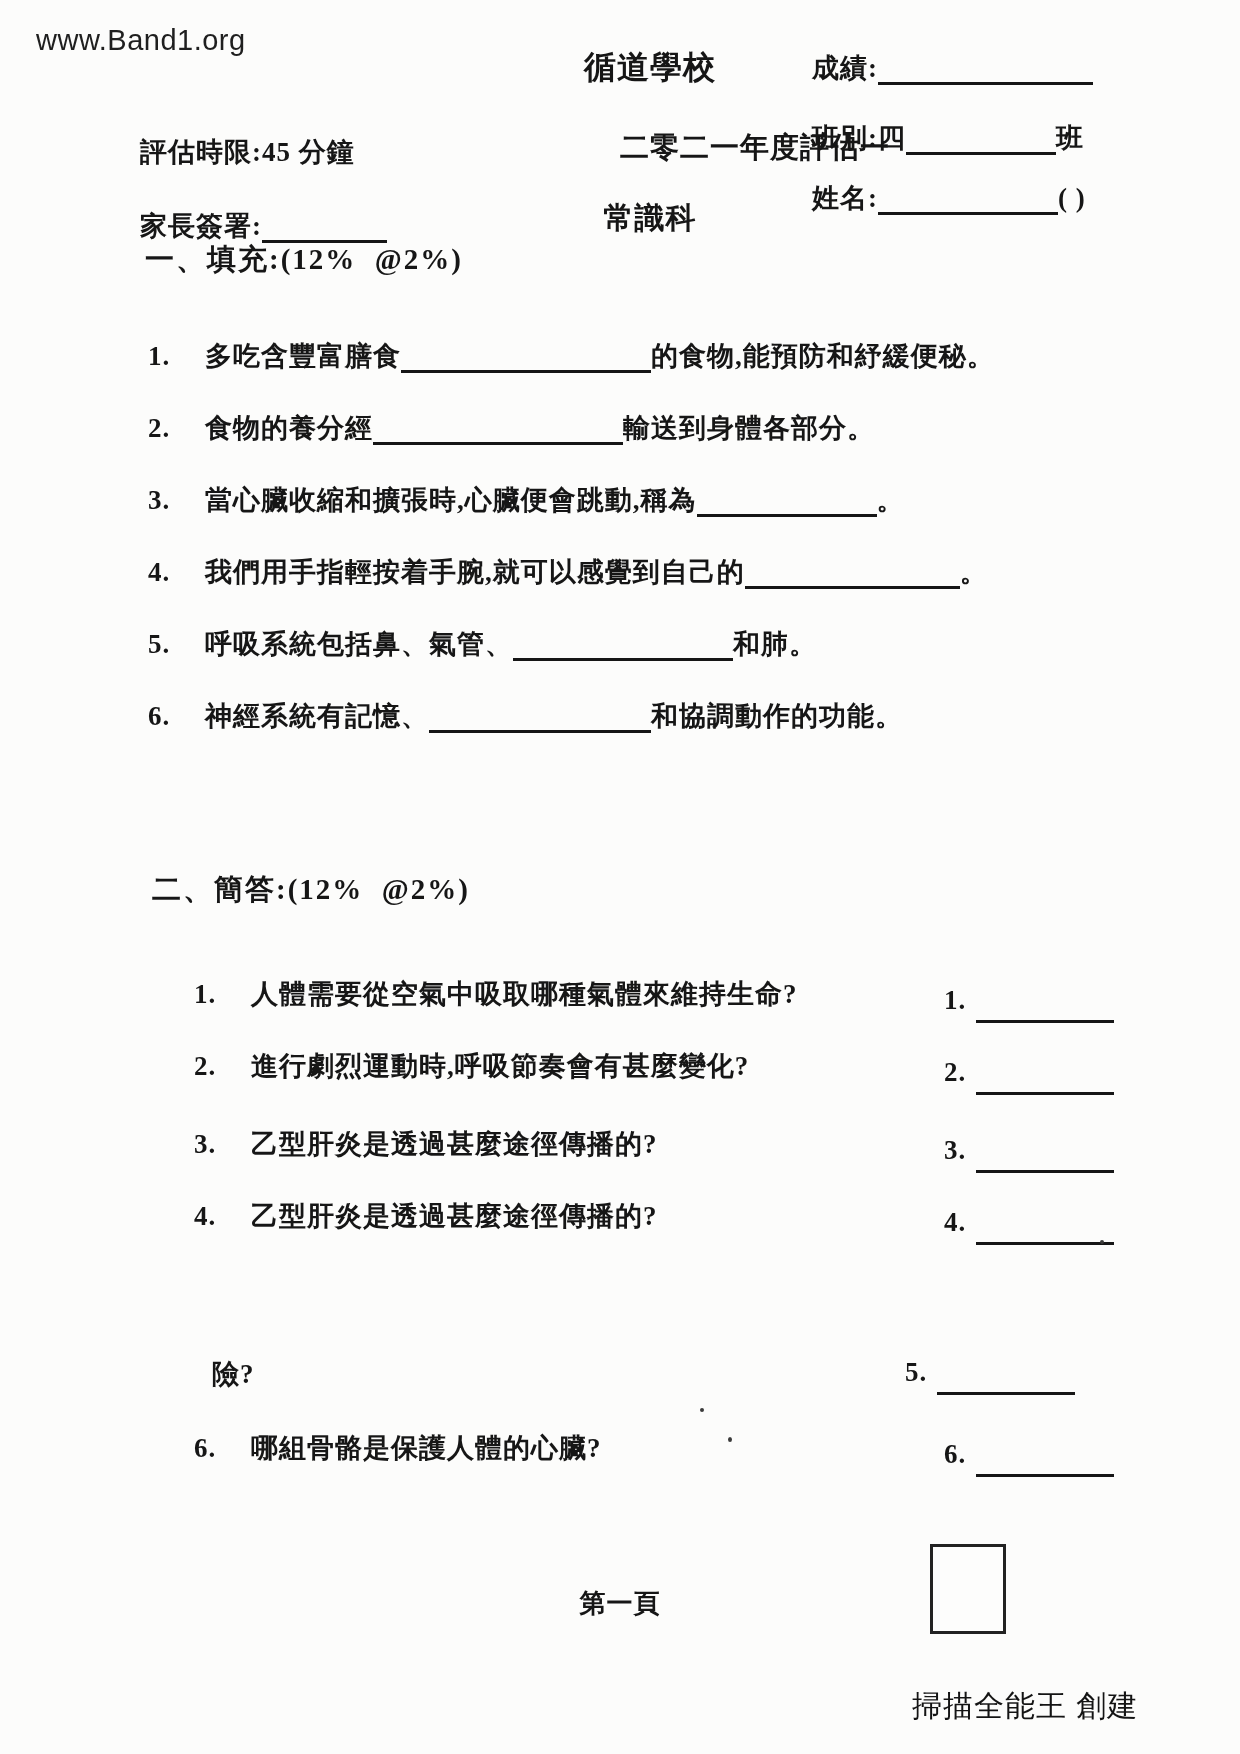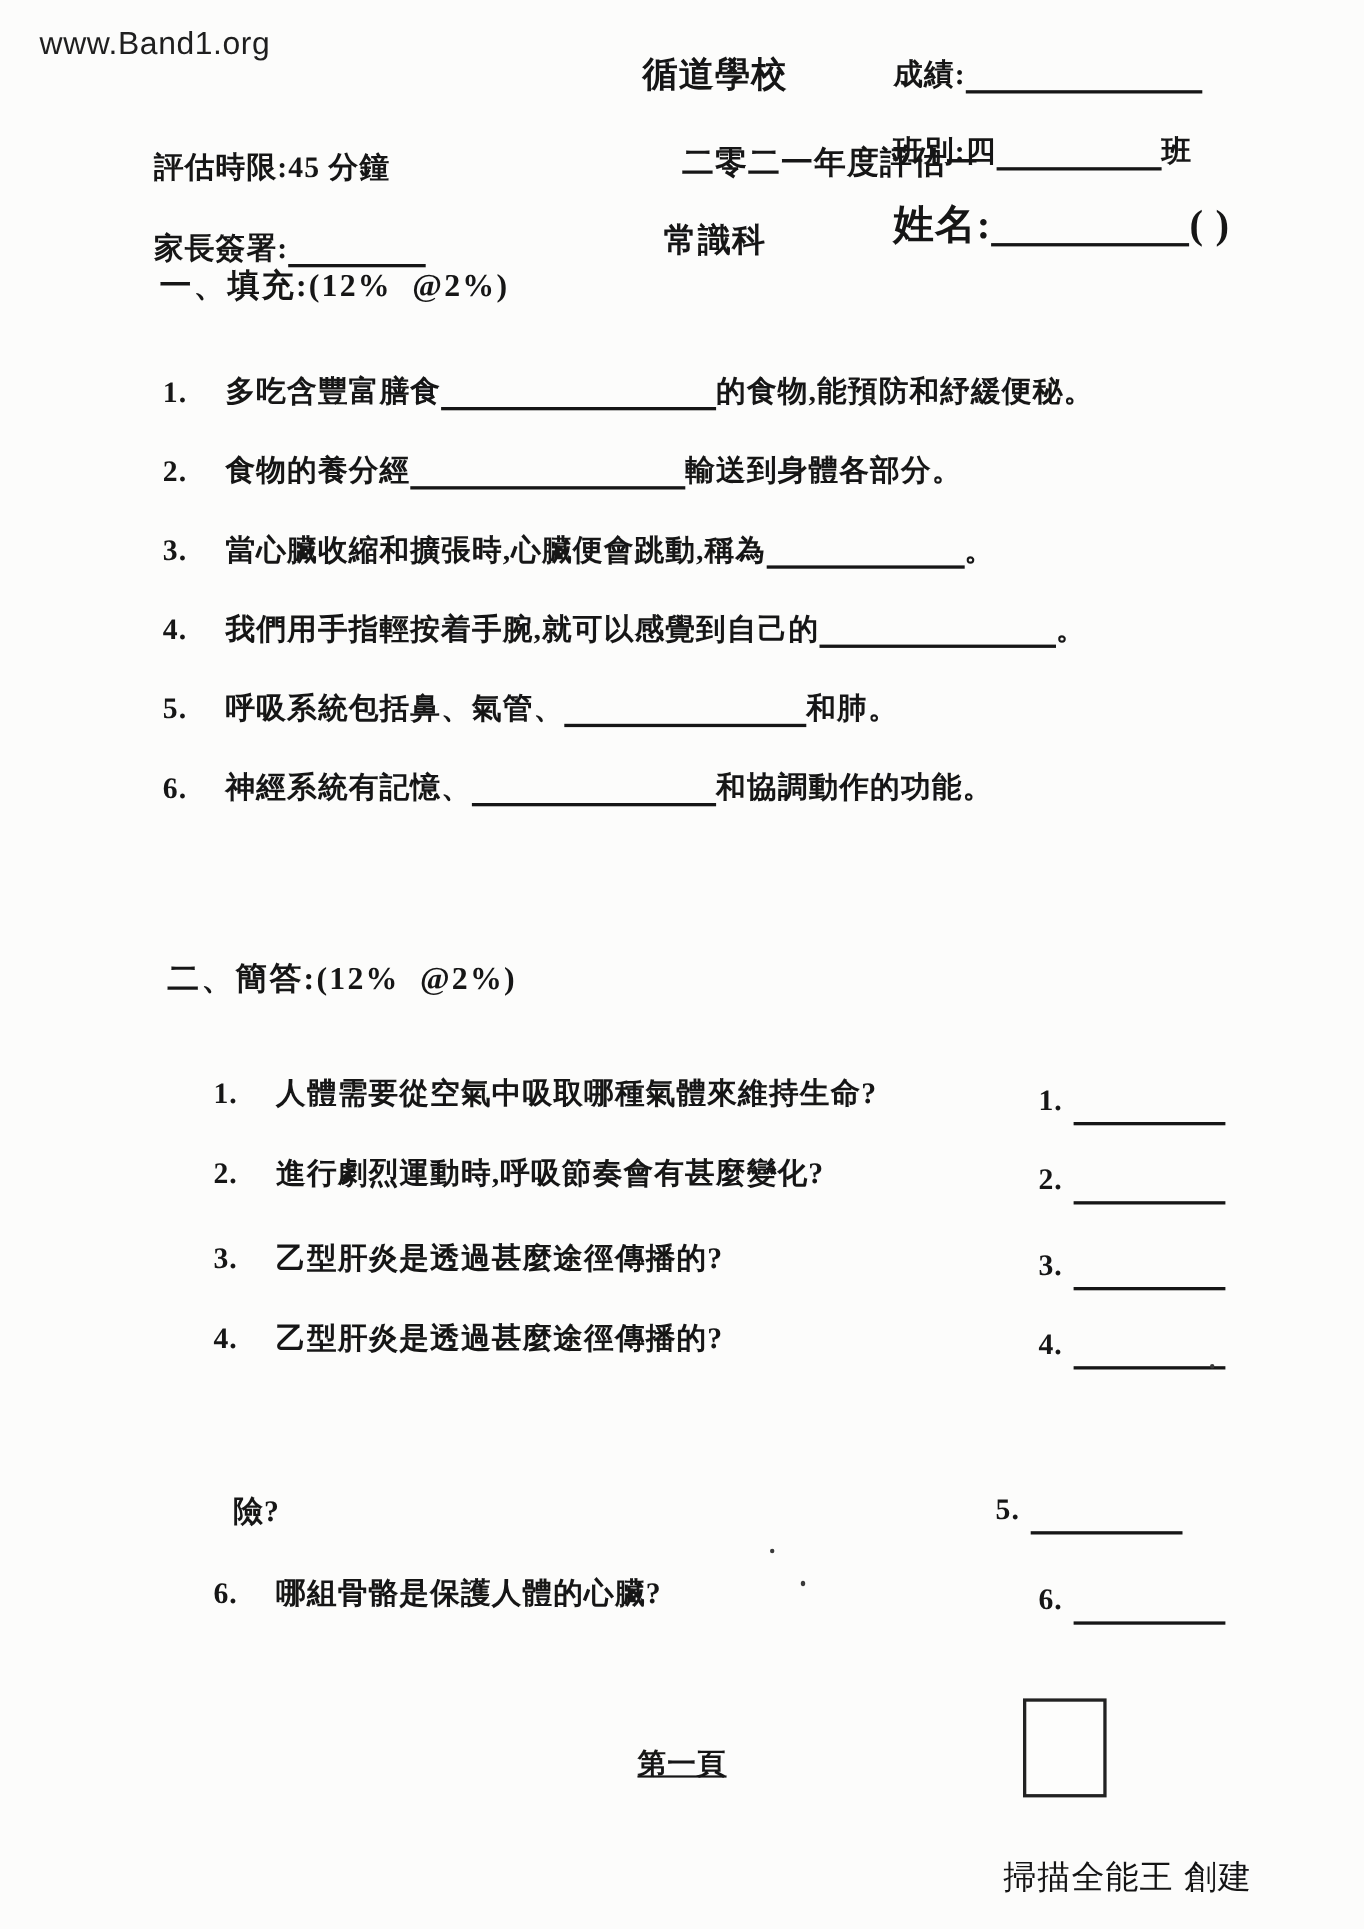--- a/index.html
+++ b/index.html
@@ -18,42 +18,42 @@
     font-size:29px;color:#1f1f1f;letter-spacing:0.5px;
   }
   .cjk{font-weight:600;letter-spacing:1px;}
   .h-school{left:440px;top:46px;width:420px;text-align:center;font-size:32px;}
   .h-title{left:410px;top:128px;width:480px;text-align:right;font-size:29px;}
   .h-subject{left:440px;top:198px;width:420px;text-align:center;font-size:30px;font-family:Liberation Mono, monospace;}
   .h-left1{left:140px;top:134px;font-size:27px;}
   .h-left2{left:140px;top:206px;font-size:27px;}
   .h-right1{left:812px;top:48px;font-size:27px;}
   .h-right2{left:812px;top:118px;font-size:27px;}
-  .h-right3{left:812px;top:178px;font-size:37px;}
+  .h-right3{left:812px;top:178px;font-size:27px;}
   .blank{
     display:inline-block;
     border-bottom:3px solid #161616;
     height:0.95em;
     transform:translateY(8px);
   }
   .w125{width:125px}.w150{width:150px}.w180{width:180px}.w215{width:215px}
   .w220{width:220px}.w222{width:222px}.w250{width:250px}.w138{width:138px}
   .sec-head{font-size:29px;font-weight:700;letter-spacing:2px;white-space:pre;}
   .s1head{left:145px;top:240px;}
   .s2head{left:152px;top:870px;}
   .q{position:absolute;left:148px;width:1060px;font-size:27px;white-space:nowrap;}
   .qnum{display:inline-block;width:57px;font-weight:600;}
   .s2q{position:absolute;left:155px;width:1085px;font-size:27px;white-space:nowrap;margin-left:39px;}
   .ans{position:absolute;left:750px;top:4px;}
   .ansnum{display:inline-block;margin-right:10px;font-weight:600;}
   .ans .blank{transform:translateY(14px);}
   .q5line2{position:absolute;left:212px;top:1356px;font-size:27px;}
   .ans5{position:absolute;left:905px;top:1352px;font-size:27px;}
   .ans5 .blank{transform:translateY(14px);}
-  .footer-page{left:520px;top:1586px;width:200px;text-align:center;font-size:26px;text-decoration:underline;}
+  .footer-page{left:520px;top:1586px;width:200px;text-align:center;font-size:26px;}
   .stamp-box{left:930px;top:1544px;width:70px;height:84px;border:3px solid #222;background:#fdfdfc;}
   .scanner-credit{
     left:912px;top:1686px;font-size:30px;font-weight:500;
     font-family:"Liberation Sans","DejaVu Sans",sans-serif;color:#141414;letter-spacing:1px;
   }
   .speck{position:absolute;background:#3a3a3a;border-radius:50%;}
   .sp1{left:700px;top:1408px;width:4px;height:4px;}
   .sp2{left:728px;top:1437px;width:4px;height:5px;}
   .sp3{left:1100px;top:1240px;width:4px;height:4px;}
 </style>

